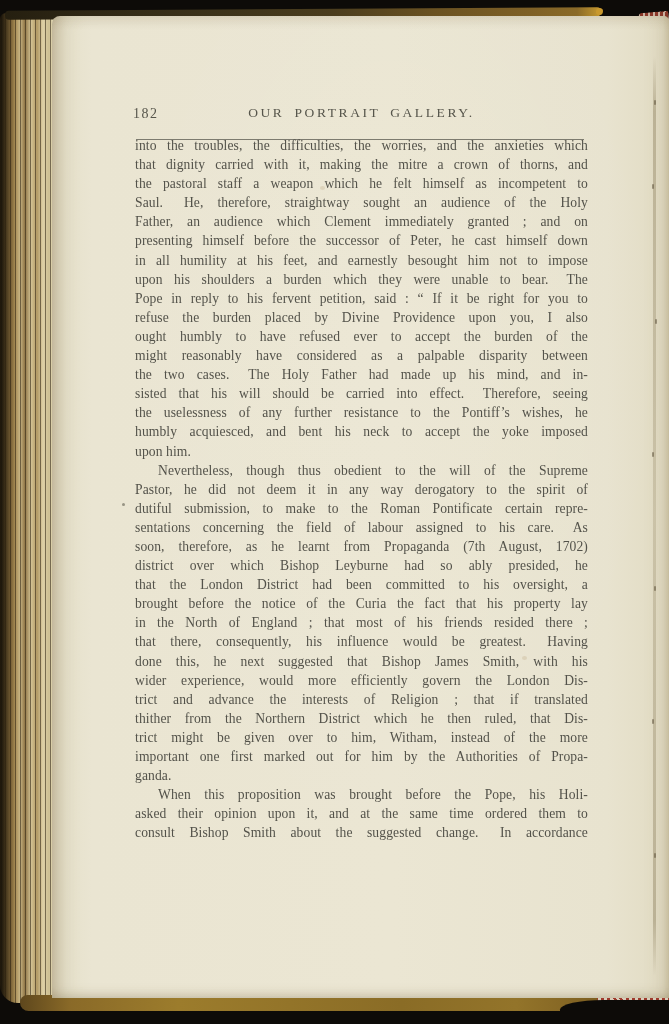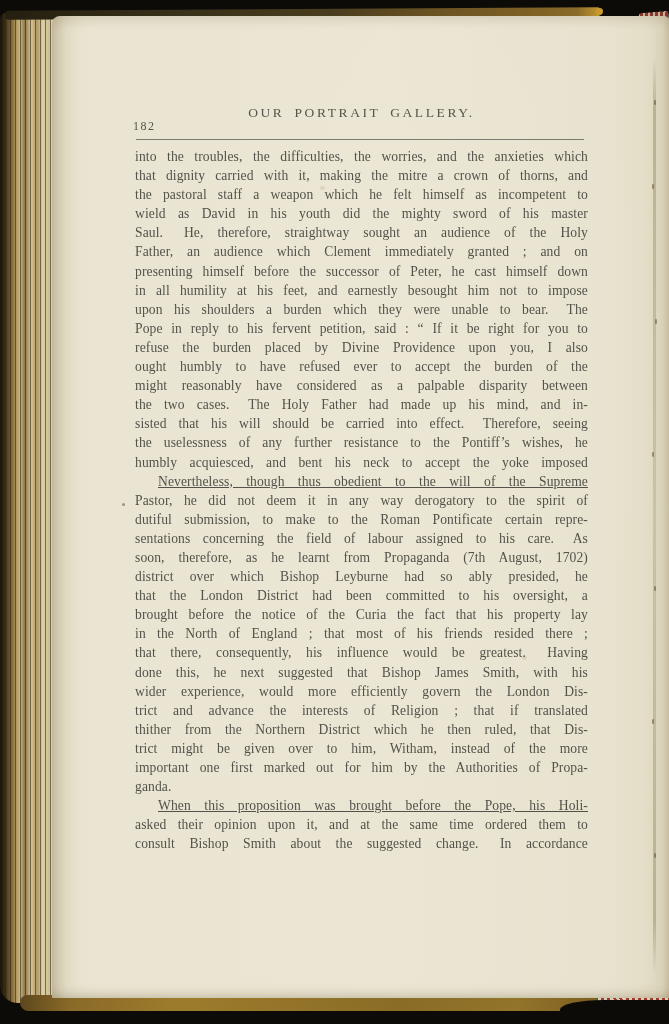--- a/index.html
+++ b/index.html
@@ -98,42 +98,42 @@
   }
   .fox-spot {
     position:absolute; width:5px; height:4px;
     background:rgba(160,130,80,.18); border-radius:50%;
   }
 
   
   .content { position:absolute; left:83px; top:0; width:453px; }
   .header-row { position:absolute; top:89px; left:0; width:100%; height:20px; color:#56554b; }
   .page-num {
-    position:absolute; left:-2px; top:14px;
-    font-size:12px; letter-spacing:1.5px;
+    position:absolute; left:-2px; top:1px;
+    font-size:14px; letter-spacing:1.5px;
   }
   .running-title {
     width:100%; text-align:center;
     font-size:13.5px; letter-spacing:2.6px; word-spacing:4px;
   }
   .head-rule {
     position:absolute; top:123px; left:1px; width:99%; height:1px;
     background:#7d7b6f;
   }
   .body-text {
-    position:absolute; top:131px; left:0; width:100%;
+    position:absolute; top:120px; left:0; width:100%;
     color:#53524a; font-size:13.6px; line-height:19.1px;
     letter-spacing:.1px;
   }
   .line {
     text-align:justify; text-align-last:justify;
     height:19.1px; overflow:hidden;
   }
   .line.last { text-align-last:left; }
-  .line.indent { text-indent:23px;text-decoration:underline; }
+  .line.indent { text-indent:23px; }
 </style>
 </head>
 <body>
 
 <div class="scene">
 
   <div class="page-stack-left"></div>
   <div class="top-rod"></div>
   <div class="rod-tip"></div>
   <div class="endband-top"></div>
@@ -158,34 +158,34 @@
     <div class="content">
       <div class="header-row">
         <span class="page-num">182</span>
         <div class="running-title">OUR PORTRAIT GALLERY.</div>
       </div>
       <div class="head-rule"></div>
       <div class="body-text">
           <div class="line">into the troubles, the difficulties, the worries, and the anxieties which</div>
           <div class="line">that dignity carried with it, making the mitre a crown of thorns, and</div>
           <div class="line">the pastoral staff a weapon which he felt himself as incompetent to</div>
-          <div class="line">wield as David in his youth did the mighty sword of his master</div>
           <div class="line">Saul.  He, therefore, straightway sought an audience of the Holy</div>
           <div class="line">Father, an audience which Clement immediately granted ; and on</div>
           <div class="line">presenting himself before the successor of Peter, he cast himself down</div>
           <div class="line">in all humility at his feet, and earnestly besought him not to impose</div>
           <div class="line">upon his shoulders a burden which they were unable to bear.  The</div>
           <div class="line">Pope in reply to his fervent petition, said : “ If it be right for you to</div>
           <div class="line">refuse the burden placed by Divine Providence upon you, I also</div>
           <div class="line">ought humbly to have refused ever to accept the burden of the</div>
           <div class="line">might reasonably have considered as a palpable disparity between</div>
           <div class="line">the two cases.  The Holy Father had made up his mind, and in-</div>
           <div class="line">sisted that his will should be carried into effect.  Therefore, seeing</div>
           <div class="line">the uselessness of any further resistance to the Pontiff’s wishes, he</div>
           <div class="line">humbly acquiesced, and bent his neck to accept the yoke imposed</div>
+          <div class="line last">upon him.</div>
           <div class="line indent">Nevertheless, though thus obedient to the will of the Supreme</div>
           <div class="line">Pastor, he did not deem it in any way derogatory to the spirit of</div>
           <div class="line">dutiful submission, to make to the Roman Pontificate certain repre-</div>
           <div class="line">sentations concerning the field of labour assigned to his care.  As</div>
           <div class="line">soon, therefore, as he learnt from Propaganda (7th August, 1702)</div>
           <div class="line">district over which Bishop Leyburne had so ably presided, he</div>
           <div class="line">that the London District had been committed to his oversight, a</div>
           <div class="line">brought before the notice of the Curia the fact that his property lay</div>
           <div class="line">in the North of England ; that most of his friends resided there ;</div>
           <div class="line">that there, consequently, his influence would be greatest.  Having</div>

